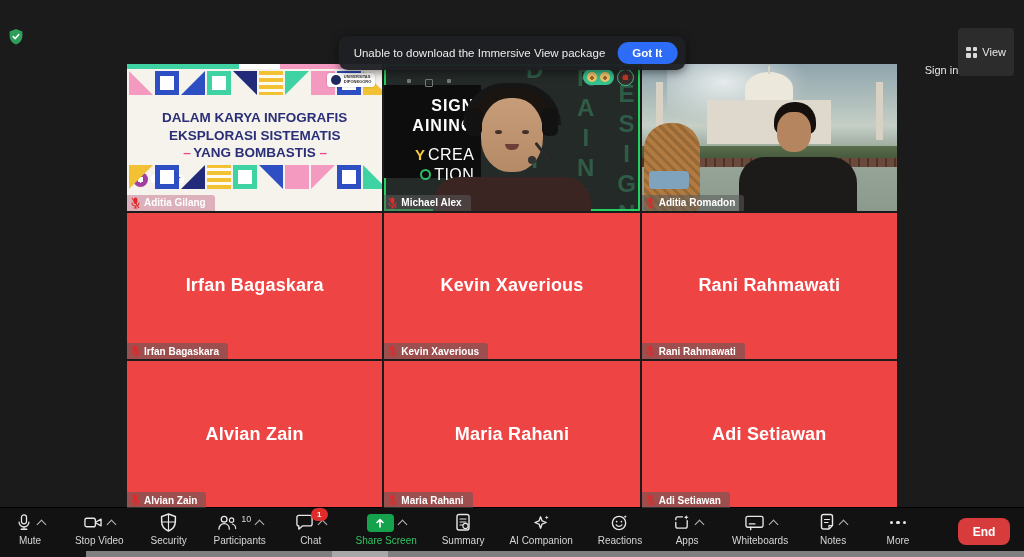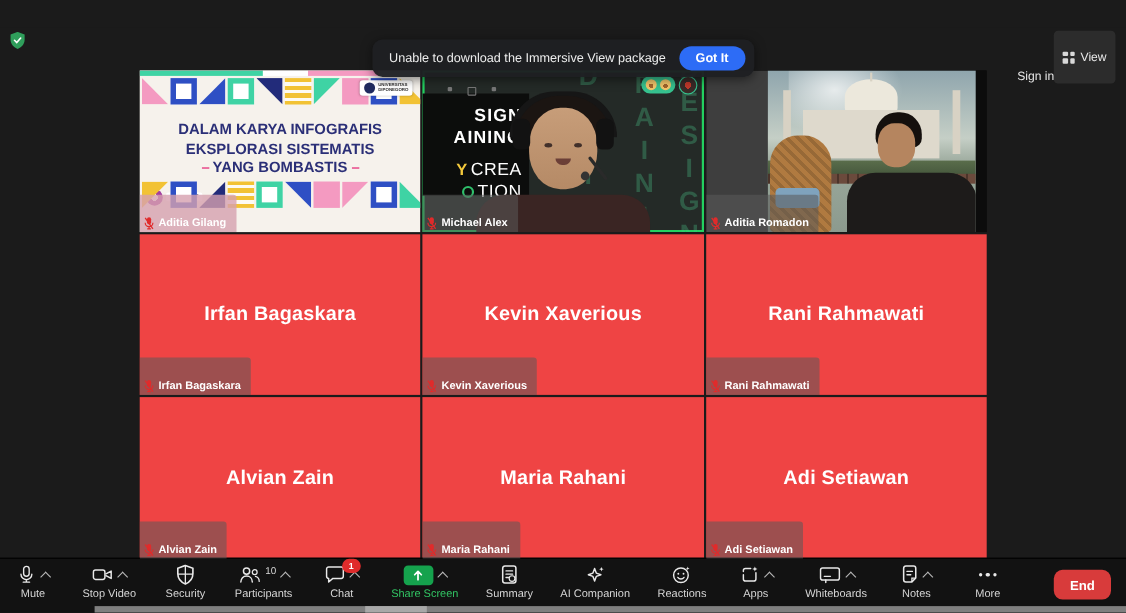--- a/index.html
+++ b/index.html
@@ -37,21 +37,21 @@
     border-radius:14px;padding:5px 15px;cursor:pointer;}
 
   
   .grid{position:absolute;left:127px;top:39px;width:770px;height:444px;display:grid;
     grid-template-columns:1fr 1fr 1fr;grid-template-rows:1fr 1fr 1fr;gap:2px;}
   .tile{position:relative;background:#ef4444;overflow:hidden;}
   .tile.active{box-shadow:inset 0 0 0 2px #23d160;}
   .center-name{position:absolute;inset:0;display:flex;align-items:center;justify-content:center;
     color:#fff;font-size:18px;font-weight:bold;letter-spacing:.2px;}
   .plabel{position:absolute;left:0;bottom:0;display:flex;align-items:center;gap:4px;
-    background:rgba(90,90,90,.55);padding:20px 9px 2px 4px;border-top-right-radius:3px;z-index:6;}
+    background:rgba(90,90,90,.55);padding:2px 9px 2px 4px;border-top-right-radius:3px;z-index:6;}
   .plabel span{color:#fff;font-size:10px;font-weight:bold;white-space:nowrap;}
   .plabel.pinkish{background:rgba(214,160,175,.8);}
 
   
   .slide{background:#f6f2ec;}
   .slide-strip{position:absolute;top:0;left:0;right:0;height:5px;display:flex;}
   .slide-strip i{height:100%;}
   .deco{position:absolute;left:2px;right:2px;height:26px;display:flex;gap:2px;align-items:flex-start;}
   .deco.top{top:7px;}
   .deco.bottom{bottom:22px;transform:scaleY(-1);}
@@ -106,21 +106,21 @@
   .m-mic{position:absolute;top:63%;left:calc(50% + 16px);width:8px;height:8px;background:#333;border-radius:50%;}
   .m-body{position:absolute;bottom:0;left:50%;transform:translateX(-50%);width:158px;height:34px;
     background:#3a2523;border-radius:26px 26px 0 0;}
   .m-react{position:absolute;top:5px;right:26px;height:16px;background:#36c28f;border-radius:8px;
     display:flex;align-items:center;gap:3px;padding:0 4px;}
   .m-react i{width:10px;height:10px;border-radius:50%;background:radial-gradient(circle at 50% 60%,#a2652c 0 2px,#f2c66b 2px);}
   .m-pin{position:absolute;top:5px;right:6px;width:15px;height:15px;border-radius:50%;
     background:radial-gradient(circle at 50% 50%,#c0392b 0 3px,#3a2a28 3px);border:1px solid #36c28f;}
 
   
-  .rtile{display:flex;background:#0c0c0c;}
+  .rtile{display:flex;background:#0c0c0c;flex-direction:column;}
   .r-left{width:56px;background:#3e3e3e;}
   .r-right{width:10px;background:#0c0c0c;}
   .r-video{flex:1;position:relative;background:linear-gradient(180deg,#8fa5ad 0%,#c5cfc6 42%,#9aa89b 58%,#8c9a8e 100%);overflow:hidden;}
   .r-haze{position:absolute;top:0;left:10%;width:55%;height:40%;
     background:radial-gradient(ellipse at 40% 30%,rgba(255,255,255,.75),rgba(255,255,255,0) 70%);}
   .r-dome{position:absolute;top:8px;left:50%;transform:translateX(-50%);width:48px;height:32px;
     background:#ece8dc;border-radius:50% 50% 6px 6px;}
   .r-finial{position:absolute;top:2px;left:50%;transform:translateX(-50%);width:2px;height:8px;background:#d8d2c4;}
   .r-base{position:absolute;top:36px;left:50%;transform:translateX(-50%);width:124px;height:44px;background:#ded9cc;}
   .r-min{position:absolute;top:18px;width:7px;height:58px;background:#d8d2c4;}

